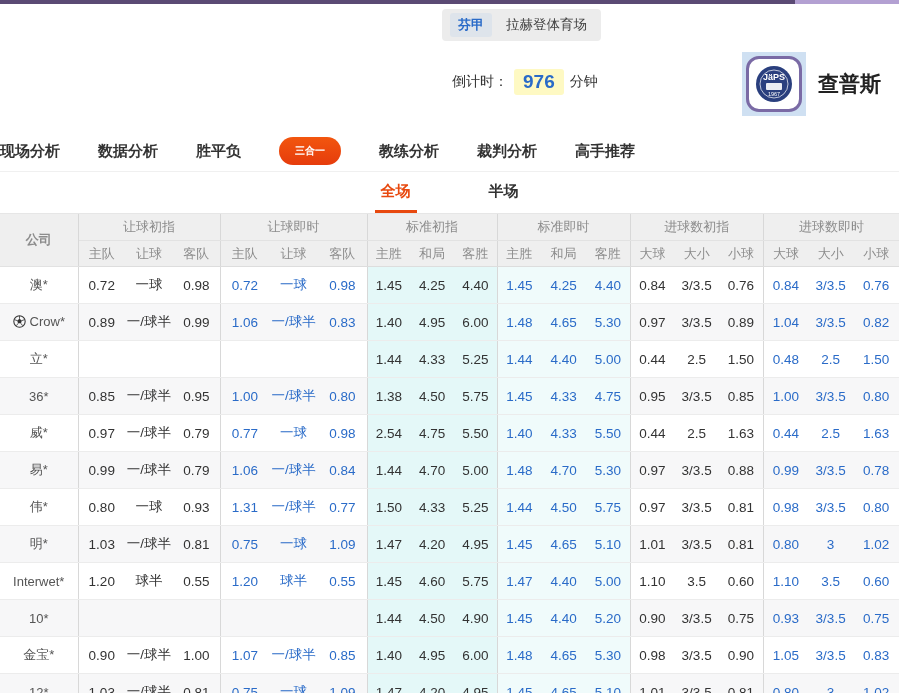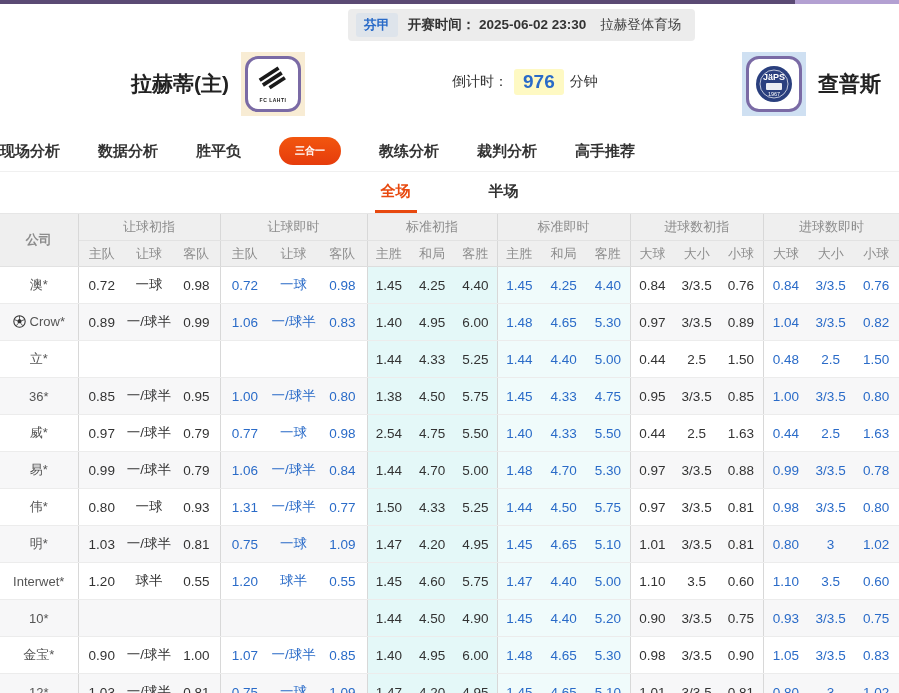--- a/index.html
+++ b/index.html
@@ -75,44 +75,25 @@
 <body>
 
 <div class="progress">
   <div class="done"></div>
   <div class="rest"></div>
 </div>
 
 <div class="infobar">
   <div class="info-pill">
     <span class="league-badge">芬甲</span>
-    <span>
-      <span class="kick-label">开赛时间：</span>
-      <span class="kick-time">2025-06-02 23:30</span>
-    </span>
     <span class="venue">拉赫登体育场</span>
   </div>
 </div>
 
 <div class="teams">
-  <div class="team-home">
-    <span class="team-name">拉赫蒂(主)</span>
-    <span class="logo-outer home">
-      <span class="logo-inner">
-        <svg width="34" height="30" viewBox="0 0 40 36">
-          <g fill="#1a1a1a" transform="rotate(-33 20 16)">
-            <rect x="6" y="6" width="27" height="4.5"></rect>
-            <rect x="6" y="13" width="27" height="4.5"></rect>
-            <rect x="11" y="20" width="22" height="4.5"></rect>
-          </g>
-        </svg>
-        <span class="fc-text">FC LAHTI</span>
-      </span>
-    </span>
-  </div>
 
   <div class="countdown">
     <span>倒计时：</span>
     <span class="cd-value">976</span>
     <span>分钟</span>
   </div>
 
   <div class="team-away">
     <span class="logo-outer away">
       <span class="logo-inner">

